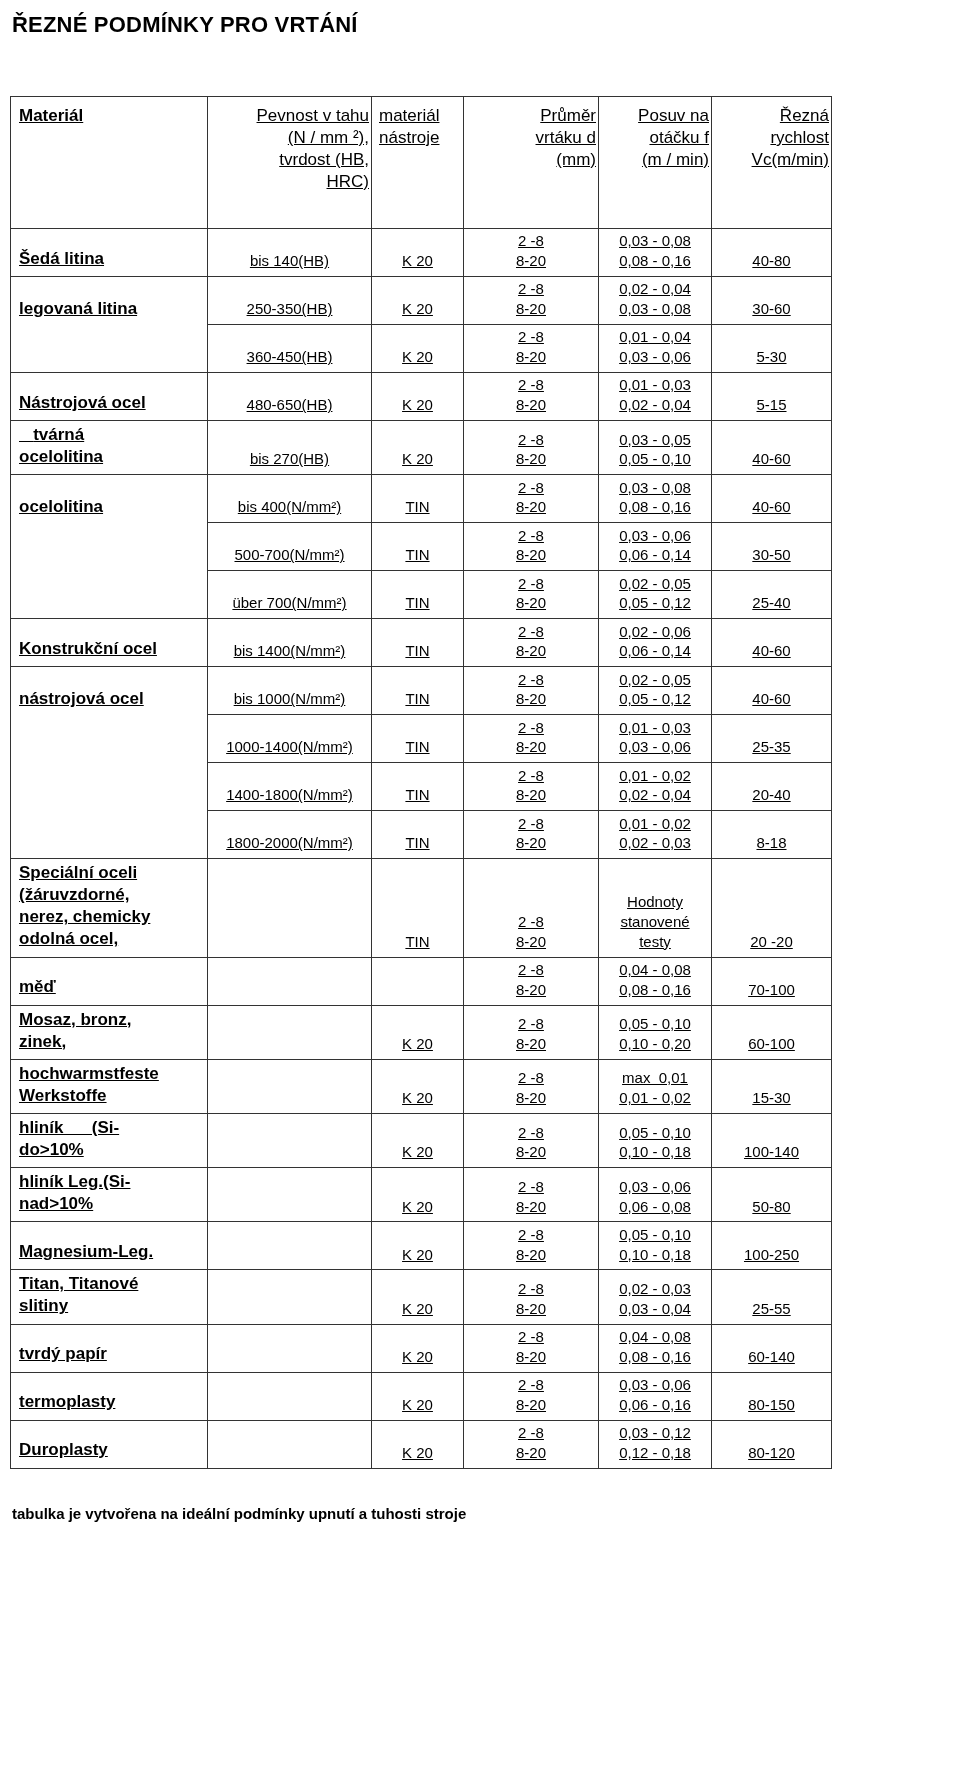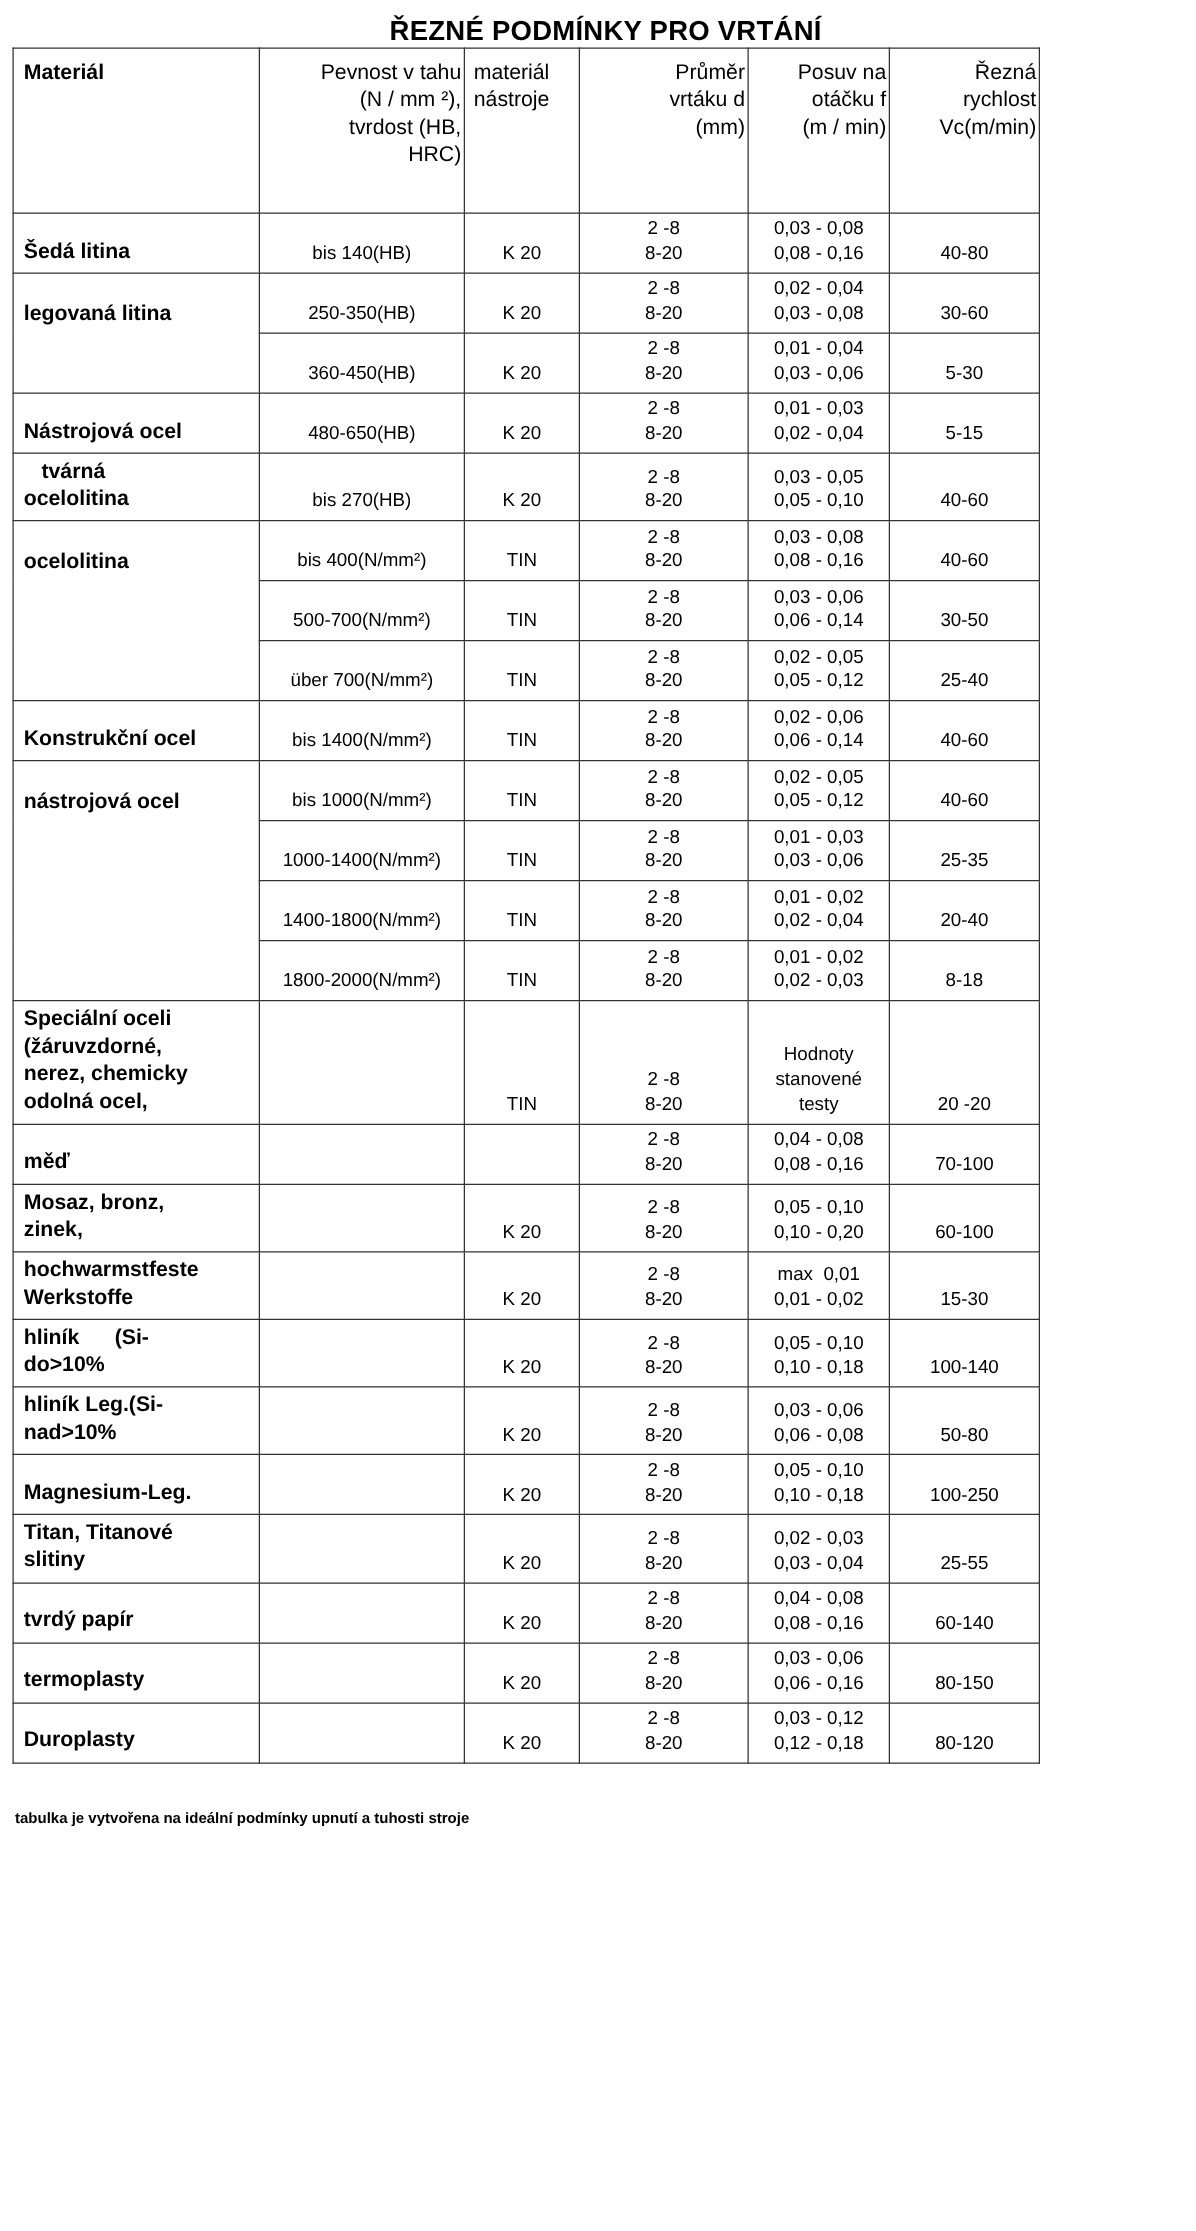--- a/index.html
+++ b/index.html
@@ -14,26 +14,27 @@
     padding: 12px 0 0 10px;
     font-family: "Liberation Sans", sans-serif;
     color: #000000;
     overflow: hidden;
   }
   .title {
     font-size: 22px;
     font-weight: bold;
     margin: 0 0 0 2px;
     letter-spacing: 0.2px;
-    text-align: center;
   }
   table.cond {
     border-collapse: collapse;
     table-layout: fixed;
     width: 821px;
+    margin-top: 58px;
+    text-decoration: underline;
   }
   th, td {
     border: 1px solid #333333;
     overflow: hidden;
   }
   th {
     font-weight: normal;
     font-size: 17px;
     vertical-align: top;
     text-align: right;
@@ -70,21 +71,21 @@
   td.mat-span {
     vertical-align: top;
   }
   td.mat-span .mat-inner {
     height: 40px;
     display: flex;
     align-items: flex-end;
   }
   .footer-note {
     font-weight: bold;
-    font-size: 12px;
+    font-size: 15px;
     margin: 36px 0 0 2px;
   }
 </style>
 </head>
 <body>
 
 <h1 class="title">ŘEZNÉ PODMÍNKY PRO VRTÁNÍ</h1>
 
 <table class="cond">
   <colgroup>

